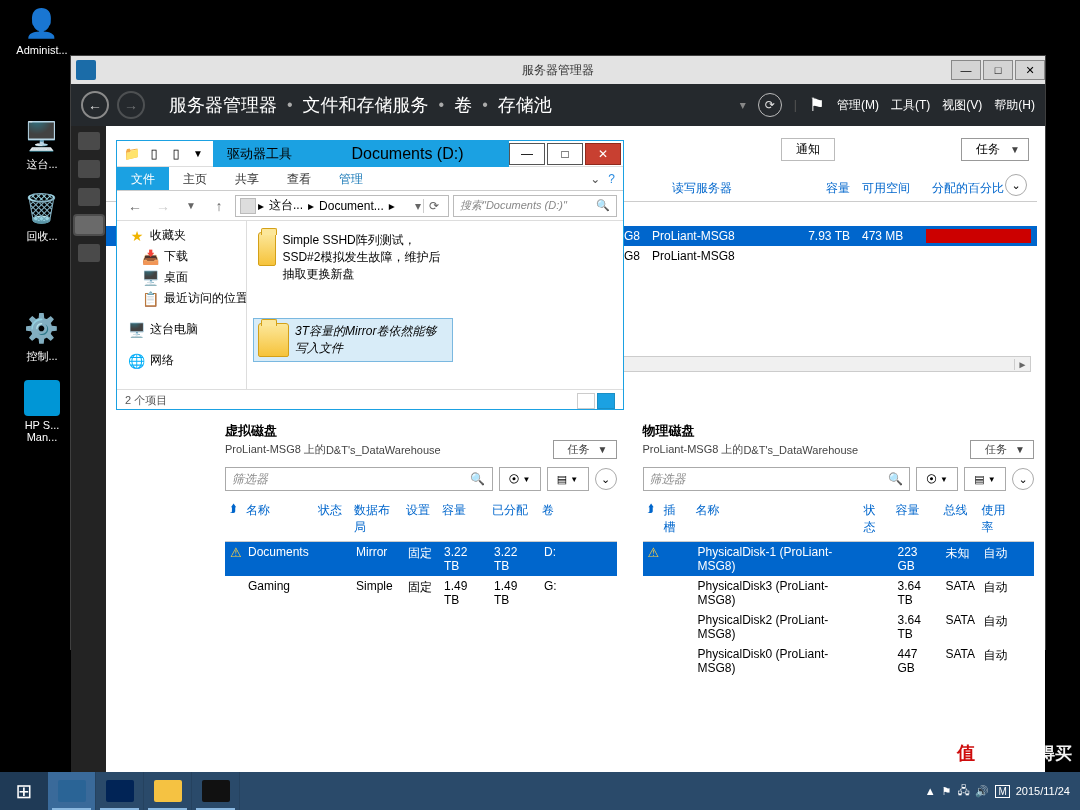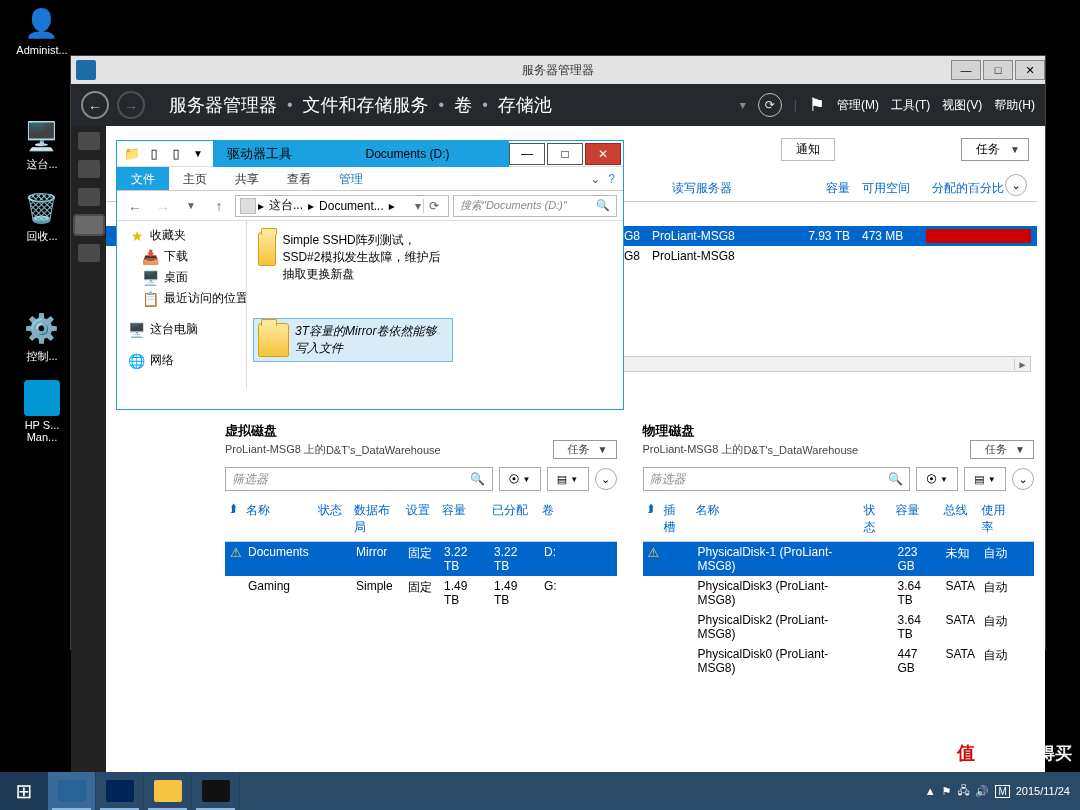--- a/index.html
+++ b/index.html
@@ -59,21 +59,21 @@
   .warn { color:#f0a020; font-size:13px; width:18px; display:inline-block; text-align:center; }
   .pane-row.sel .warn { color:#ffd040; }
   .colhead-icon { width:16px; display:inline-block; color:#0066cc; font-size:11px; }
   .pane-round { width:22px; height:22px; border:1px solid #aaa; border-radius:50%; display:flex; align-items:center; justify-content:center; font-size:11px; background:#fff; }
   
   .ex-window { position:absolute; left:116px; top:140px; width:508px; height:270px; background:#fff; border:1px solid #1ba1e2; }
   .ex-titlebar { height:26px; background:#fff; display:flex; align-items:center; border-bottom:1px solid #ddd; }
   .ex-qat { display:flex; gap:4px; padding:0 6px; align-items:center; }
   .ex-qat .q { width:18px; height:18px; display:flex; align-items:center; justify-content:center; font-size:13px; }
   .ex-ribtab { background:#1ba1e2; color:#000; font-size:13px; padding:4px 14px; }
-  .ex-title-c { flex:1; text-align:center; font-size:12px; background:#1ba1e2; color:#000; height:26px; display:flex; align-items:center; justify-content:center; }
+  .ex-title-c { flex:1; text-align:center; font-size:16px; background:#1ba1e2; color:#000; height:26px; display:flex; align-items:center; justify-content:center; }
   .ex-winbtns { display:flex; height:26px; }
   .ex-winbtn { width:36px; height:22px; border:1px solid #555; margin:2px 2px 0 0; display:flex; align-items:center; justify-content:center; font-size:12px; }
   .ex-winbtn.close { background:#c84031; color:#fff; border-color:#8f2a1d; }
   .ex-ribbon { height:24px; display:flex; align-items:stretch; border-bottom:1px solid #ccc; }
   .ex-rtab { padding:4px 14px; font-size:12px; color:#333; }
   .ex-rtab.file { background:#1ba1e2; color:#fff; }
   .ex-rtab.active { color:#1a7ab8; }
   .ex-rib-right { margin-left:auto; display:flex; align-items:center; gap:8px; padding:0 8px; color:#555; font-size:12px; }
   .ex-nav { height:30px; display:flex; align-items:center; gap:4px; padding:0 6px; border-bottom:1px solid #ddd; }
   .ex-navbtn { width:24px; height:24px; border:1px solid transparent; border-radius:3px; display:flex; align-items:center; justify-content:center; color:#666; font-size:14px; }
@@ -403,20 +403,27 @@
       <div class="folder">
         <div class="ficon"></div>
         <div>Simple SSHD阵列测试，SSD#2模拟发生故障，维护后抽取更换新盘</div>
       </div>
       <div class="folder sel">
         <div class="ficon"></div>
         <div>3T容量的Mirror卷依然能够写入文件</div>
       </div>
     </div>
   </div>
+  <div class="ex-status">
+    <span>2 个项目</span>
+    <div class="ex-view">
+      <div></div>
+      <div class="active"></div>
+    </div>
+  </div>
 </div>
 
 <div class="watermark">
   <div class="wm-badge">值</div>
   <span>什么值得买</span>
 </div>
 
 <div class="taskbar">
   <div class="start">⊞</div>
   <div class="tb-item active running">

